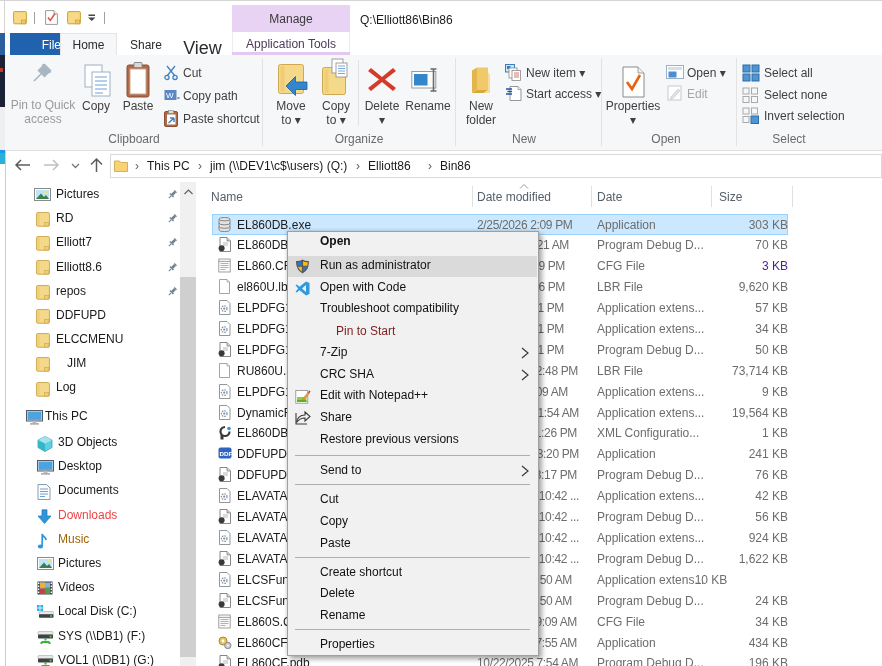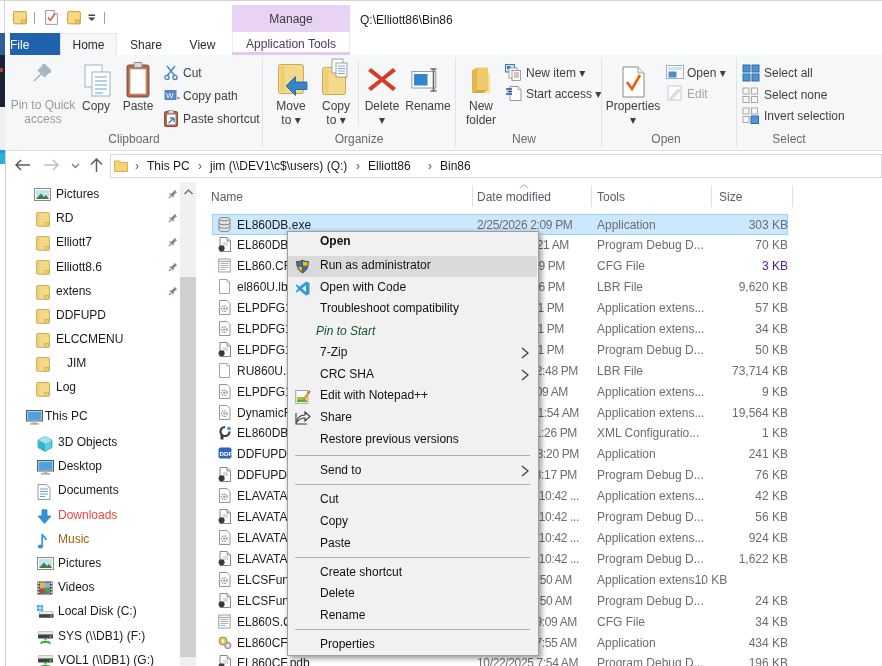--- a/index.html
+++ b/index.html
@@ -34,25 +34,25 @@
   </svg>
 <svg class="ab" style="left:87px;top:14px" width="10" height="8" viewBox="0 0 10 8">
     <rect x="1.5" y="0.5" width="6.5" height="1.5" fill="#444"></rect>
     <path d="M1,3.5 h7.5 L4.75,7 Z" fill="#444"></path>
   </svg>
 <div class="ab" style="left:104px;top:12px;width:1px;height:12px;background:#a0a0a0"></div>
 <div class="ab" style="left:232px;top:5px;width:118px;height:27px;background:#e9d3f5"></div>
 <div class="tx" style="left:232px;top:12px;width:118px;text-align:center;font-size:12px;color:#3a3a3a">Manage</div>
 <div class="tx" style="left:360px;top:13px;font-size:12px;color:#1a1a1a">Q:\Elliott86\Bin86</div>
 <div class="ab" style="left:10px;top:33px;width:51px;height:22px;background:#2162ae"></div>
-<div class="tx" style="left:10px;top:38px;width:51px;text-align:left;color:#fff;font-size:12px">File</div>
+<div class="tx" style="left:10px;top:38px;width:51px;text-align:right;color:#fff;font-size:12px">File</div>
 <div class="ab" style="left:60px;top:33px;width:57px;height:23px;background:#f6f7f8;border:1px solid #e4e4e4;border-bottom:none;box-sizing:border-box"></div>
 <div class="tx" style="left:60px;top:38px;width:57px;text-align:center;color:#2b2b2b;font-size:12px">Home</div>
 <div class="tx" style="left:117px;top:38px;width:58px;text-align:center;color:#2b2b2b;font-size:12px">Share</div>
-<div class="tx" style="left:175px;top:38px;width:55px;text-align:center;color:#2b2b2b;font-size:12px">View</div>
+<div class="tx" style="left:175px;top:38px;width:55px;text-align:center;color:#2b2b2b;font-size:18px">View</div>
 <div class="ab" style="left:232px;top:32px;width:118px;height:20px;background:#ffffff;border-left:1px solid #ececec;border-right:1px solid #ececec;box-sizing:border-box"></div>
 <div class="tx" style="left:232px;top:37px;width:118px;text-align:center;color:#4f3a58;font-size:12px">Application Tools</div>
 <div class="ab" style="left:232px;top:52px;width:118px;height:3px;background:#e3c8f2"></div>
 <div class="ab" style="left:5px;top:55px;width:877px;height:96px;background:#f6f7f8;border-bottom:1px solid #e1e1e1;box-sizing:border-box"></div>
 <div class="ab" style="left:262px;top:58px;width:1px;height:88px;background:#e3e3e3"></div>
 <div class="ab" style="left:455px;top:58px;width:1px;height:88px;background:#e3e3e3"></div>
 <div class="ab" style="left:601px;top:58px;width:1px;height:88px;background:#e3e3e3"></div>
 <div class="ab" style="left:736px;top:58px;width:1px;height:88px;background:#e3e3e3"></div>
 <div class="tx" style="left:74px;top:132px;width:120px;text-align:center;color:#6a6a6a;font-size:12px">Clipboard</div>
 <div class="tx" style="left:299px;top:132px;width:120px;text-align:center;color:#6a6a6a;font-size:12px">Organize</div>
@@ -280,21 +280,21 @@
       <rect x="4.7" y="2" width="2.6" height="3.6"></rect>
       <rect x="3.5" y="5.6" width="5" height="1.5"></rect>
       <rect x="5.5" y="7.1" width="1" height="3.4"></rect>
     </g>
   </svg>
 <svg class="ab" style="left:36px;top:285px" width="14" height="15" viewBox="0 0 14 15">
 <rect x="0.6" y="0.6" width="12.8" height="13.6" rx="1" fill="#f5d98b" stroke="#cfa84f"></rect>
 <rect x="1.5" y="1.5" width="2" height="11.8" fill="#eecd74"></rect>
 <rect x="8.6" y="10.4" width="4.2" height="3.6" fill="#eecd74" stroke="#cfa84f" stroke-width="0.6"></rect>
   </svg>
-<div class="tx" style="left:56px;top:284px;color:#1a1a1a">extens</div>
+<div class="tx" style="left:56px;top:284px;color:#1a1a1a">repos</div>
 <svg class="ab" style="left:166px;top:286px" width="12" height="12" viewBox="0 0 12 12">
 <g transform="rotate(45 6 6)" fill="#72808e">
       <rect x="4.4" y="0.6" width="3.2" height="1.4"></rect>
       <rect x="4.7" y="2" width="2.6" height="3.6"></rect>
       <rect x="3.5" y="5.6" width="5" height="1.5"></rect>
       <rect x="5.5" y="7.1" width="1" height="3.4"></rect>
     </g>
   </svg>
 <svg class="ab" style="left:36px;top:309px" width="14" height="15" viewBox="0 0 14 15">
 <rect x="0.6" y="0.6" width="12.8" height="13.6" rx="1" fill="#f5d98b" stroke="#cfa84f"></rect>
@@ -405,21 +405,21 @@
     <path d="M8.5,8.5 v2 M4.5,12 h8 M4.5,12 v2 M12.5,12 v2" stroke="#35b53a" stroke-width="2" fill="none"></path>
   </svg>
 <div class="tx" style="left:58px;top:653px;color:#1a1a1a">VOL1 (\\DB1) (G:)</div>
 <div class="ab" style="left:180px;top:182px;width:16px;height:484px;background:#f0f0f0"></div>
 <svg class="ab" style="left:184px;top:189px" width="9" height="6" viewBox="0 0 9 6">
     <path d="M0.5,5 L4.5,1 8.5,5" stroke="#616161" stroke-width="1.2" fill="none"></path>
   </svg>
 <div class="ab" style="left:180px;top:277px;width:16px;height:380px;background:#cfcfcf"></div>
 <div class="tx" style="left:211px;top:190px;color:#55606a">Name</div>
 <div class="tx" style="left:477px;top:190px;color:#55606a">Date modified</div>
-<div class="tx" style="left:597px;top:190px;color:#55606a">Tools</div>
+<div class="tx" style="left:597px;top:190px;color:#55606a">Date</div>
 <div class="tx" style="left:719px;top:190px;color:#55606a">Size</div>
 <svg class="ab" style="left:519px;top:184px" width="10" height="5" viewBox="0 0 10 5">
     <path d="M1,4.5 L5,0.5 9,4.5" stroke="#9a9a9a" stroke-width="1" fill="none"></path>
   </svg>
 <div class="ab" style="left:472px;top:186px;width:1px;height:21px;background:#e0e0e0"></div>
 <div class="ab" style="left:591px;top:186px;width:1px;height:21px;background:#e0e0e0"></div>
 <div class="ab" style="left:711px;top:186px;width:1px;height:21px;background:#e0e0e0"></div>
 <div class="ab" style="left:792px;top:186px;width:1px;height:21px;background:#e0e0e0"></div>
 <div class="ab" style="left:212px;top:214px;width:576px;height:21px;background:#cce8ff;border:1px solid #99d1ff;box-sizing:border-box"></div>
 <svg class="ab" style="left:218px;top:217px" width="13" height="15" viewBox="0 0 13 15">
@@ -635,21 +635,21 @@
 <path d="M7.5,1.2 C9.3,2.3 11.6,2.7 13.4,2.6 13.4,7.6 11.8,11.6 7.5,13.8 3.2,11.6 1.6,7.6 1.6,2.6 3.4,2.7 5.7,2.3 7.5,1.2 Z" fill="#f7bc16"></path>
 <path d="M7.5,1.2 C5.7,2.3 3.4,2.7 1.6,2.6 1.6,4.8 1.9,7.6 2.1,7.3 H7.5 Z" fill="#3173c4"></path>
 <path d="M7.5,7.3 H13 C12.5,10 11,12 7.5,13.8 Z" fill="#3173c4"></path>
 <path d="M7.5,1.2 C9.3,2.3 11.6,2.7 13.4,2.6 13.4,7.6 11.8,11.6 7.5,13.8 3.2,11.6 1.6,7.6 1.6,2.6 3.4,2.7 5.7,2.3 7.5,1.2 Z M7.5,1.2 V13.8 M1.7,7.3 H13.3" fill="none" stroke="#585858" stroke-width="1.1"></path>
   </svg>
 <div class="tx" style="left:320px;top:280px;color:#111;">Open with Code</div>
 <svg class="ab" style="left:295px;top:281px" width="15" height="15" viewBox="0 0 15 15">
 <path d="M11,0.5 L14.5,2 V13 L11,14.5 4.5,9.3 1.8,11.4 0.5,10.7 3.2,7.5 0.5,4.3 1.8,3.6 4.5,5.7 Z M11,4 L7,7.5 11,11 Z" fill="#2f9ae0"></path>
   </svg>
 <div class="tx" style="left:320px;top:301px;color:#111;">Troubleshoot compatibility</div>
-<div class="tx" style="left:316px;top:324px;color:#14532d;font-style:italic;">Pin to Start</div>
+<div class="tx" style="left:336px;top:324px;color:#7f1d1d;">Pin to Start</div>
 <div class="tx" style="left:320px;top:345px;color:#111;">7-Zip</div>
 <svg class="ab" style="left:521px;top:347px" width="8" height="12" viewBox="0 0 8 12">
     <path d="M1,1 L7,6 1,11" stroke="#3a3a3a" stroke-width="1.2" fill="none"></path>
   </svg>
 <div class="tx" style="left:320px;top:367px;color:#111;">CRC SHA</div>
 <svg class="ab" style="left:521px;top:369px" width="8" height="12" viewBox="0 0 8 12">
     <path d="M1,1 L7,6 1,11" stroke="#3a3a3a" stroke-width="1.2" fill="none"></path>
   </svg>
 <div class="tx" style="left:320px;top:388px;color:#111;">Edit with Notepad++</div>
 <svg class="ab" style="left:295px;top:389px" width="15" height="15" viewBox="0 0 15 15">

